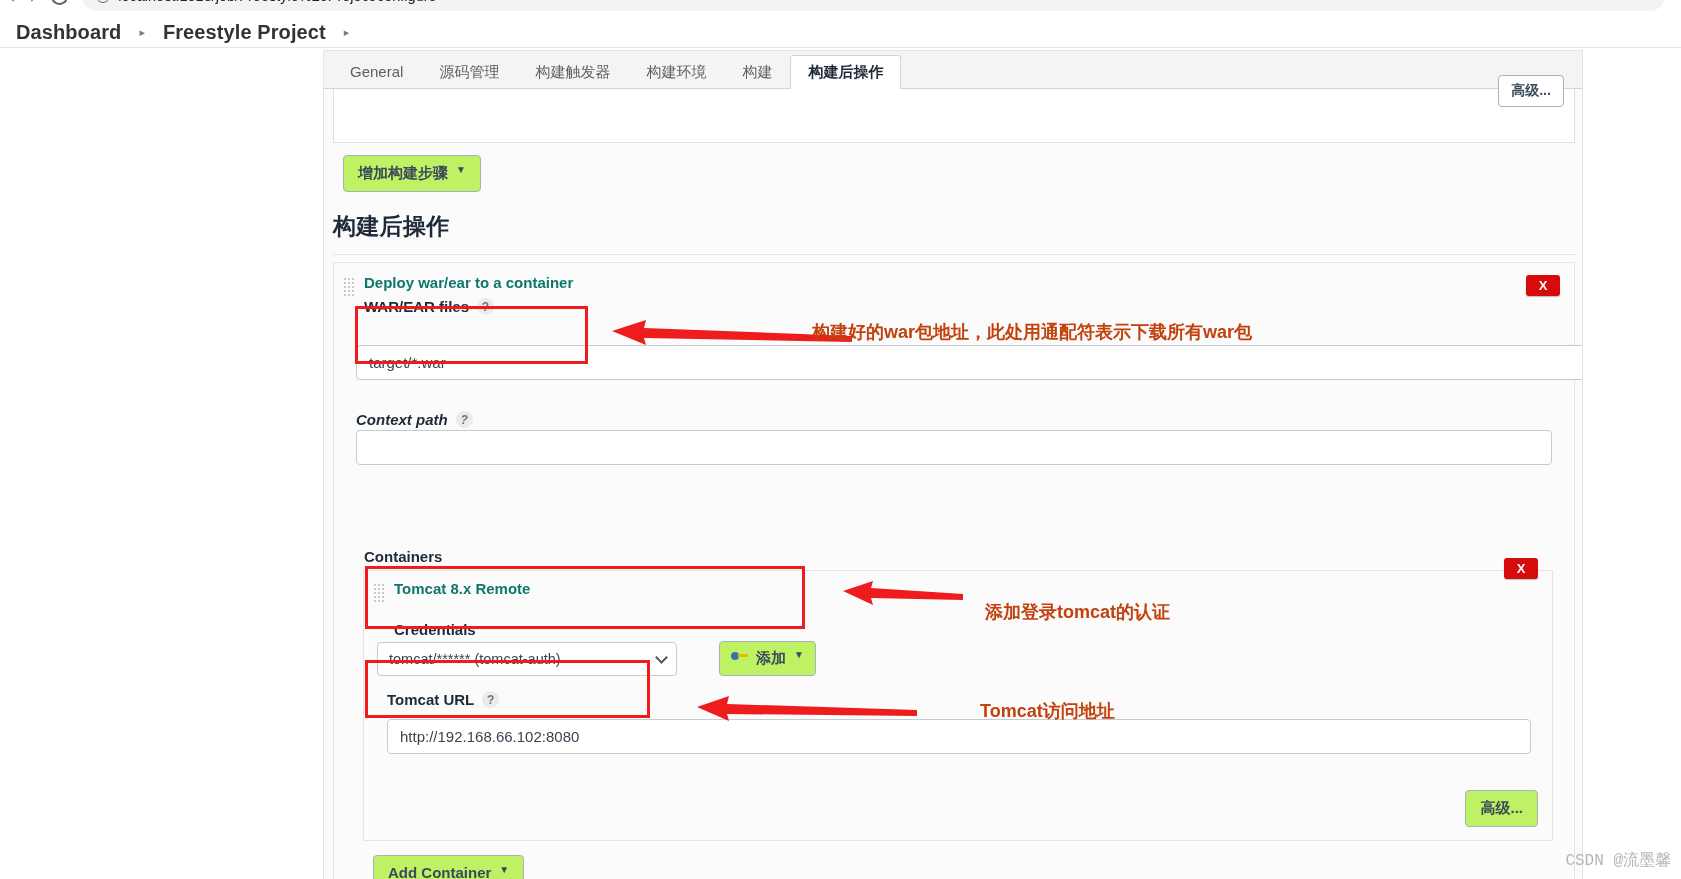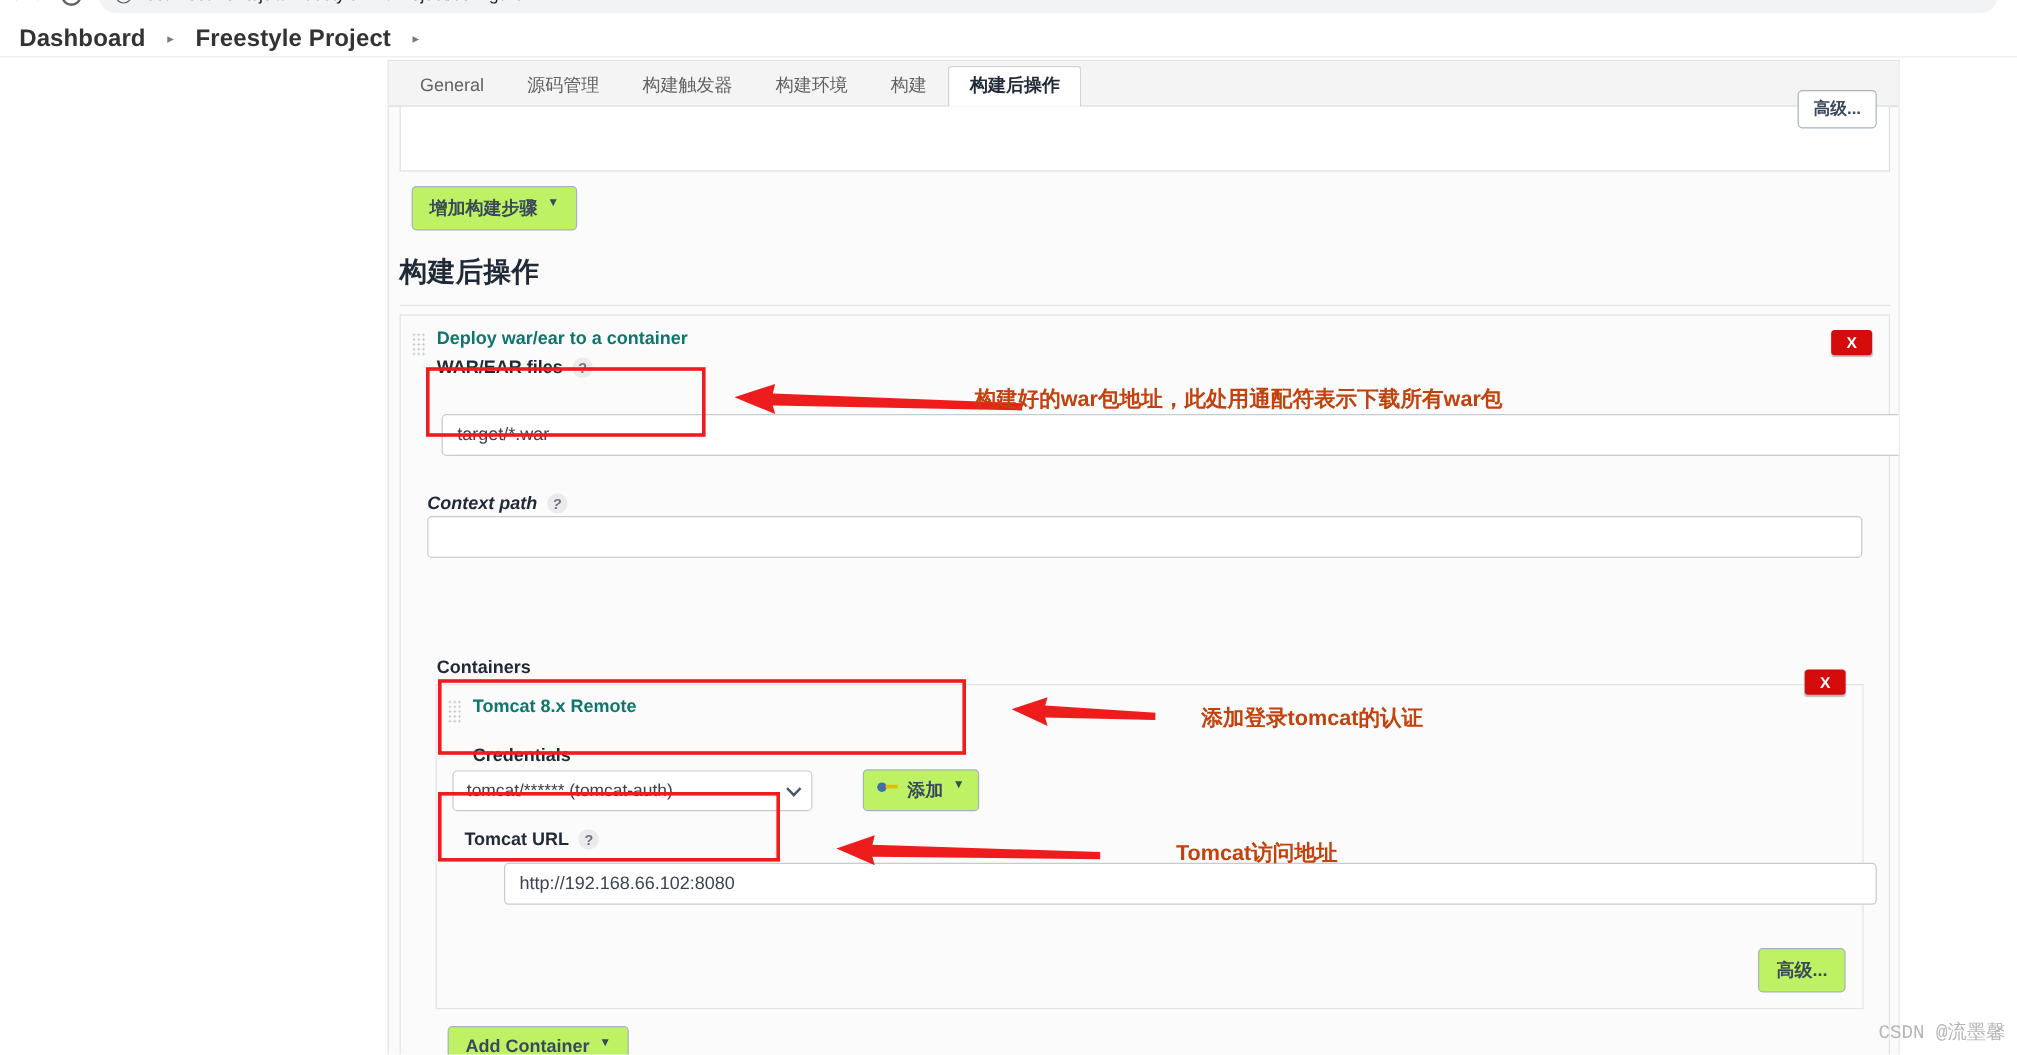--- a/index.html
+++ b/index.html
@@ -455,21 +455,21 @@
         <div class="drag-handle"></div>
         <div>
           <div class="block-title">Deploy war/ear to a container</div>
           <div class="field-label" style="margin-top:7px;">
             <span>WAR/EAR files</span>
             <span class="help-icon">?</span>
           </div>
         </div>
       </div>
 
-      <div style="position:absolute; left:34px; top:82px; width:1232px;">
+      <div style="position:absolute; left:22px; top:82px; width:1232px;">
         <input class="text-input" value="target/*.war" style="">
       </div>
 
       <div class="field-label" style="position:absolute; left:22px; top:148px;font-style:italic;">
         <span>Context path</span>
         <span class="help-icon">?</span>
       </div>
       <div style="position:absolute; left:22px; top:167px; width:1196px;">
         <input class="text-input" value="" style="">
       </div>
@@ -496,21 +496,21 @@
             <span class="key-icon"></span>
             <span>添加</span>
             <span class="caret">▼</span>
           </button>
         </div>
 
         <div class="field-label" style="position:absolute; left:23px; top:120px;">
           <span>Tomcat URL</span>
           <span class="help-icon">?</span>
         </div>
-        <div style="position:absolute; left:23px; top:148px; width:1144px;margin-left:33px;">
+        <div style="position:absolute; left:23px; top:148px; width:1144px;">
           <input class="text-input" value="http://192.168.66.102:8080" style="">
         </div>
 
         <button class="btn-std btn-advanced">高级...</button>
       </div>
 
       <div class="add-container">
         <button class="btn-std">
           <span>Add Container</span>
           <span class="caret">▼</span>
@@ -526,21 +526,21 @@
 <svg class="annot-arrow" style="left:612px; top:316px;" width="240" height="30" viewBox="0 0 240 30">
   <polygon points="0,15 34,4 32,12 240,20 240,26 32,22 34,29" fill="#ee1c1c"></polygon>
 </svg>
 <div class="annot-text" style="left:812px; top:320px;">构建好的war包地址，此处用通配符表示下载所有war包</div>
 
 <div class="annot-box" style="left:365px; top:566px; width:440px; height:63px;"></div>
 
 <svg class="annot-arrow" style="left:843px; top:577px;" width="120" height="28" viewBox="0 0 120 28">
   <polygon points="0,14 30,4 28,11 120,17 120,23 28,21 30,28" fill="#ee1c1c"></polygon>
 </svg>
-<div class="annot-text" style="left:985px; top:586px;margin-left:16px;">添加登录tomcat的认证</div>
+<div class="annot-text" style="left:985px; top:600px;">添加登录tomcat的认证</div>
 
 <div class="annot-box" style="left:365px; top:660px; width:285px; height:58px;"></div>
 
 <svg class="annot-arrow" style="left:697px; top:693px;" width="220" height="28" viewBox="0 0 220 28">
   <polygon points="0,14 32,3 30,11 220,17 220,23 30,21 32,28" fill="#ee1c1c"></polygon>
 </svg>
 <div class="annot-text" style="left:980px; top:699px;">Tomcat访问地址</div>
 
 <div class="watermark">CSDN @流墨馨</div>
 

